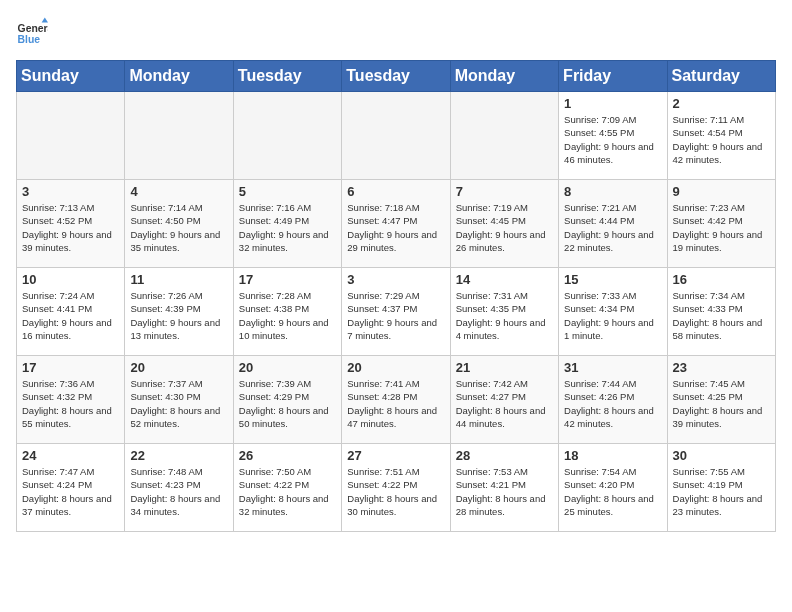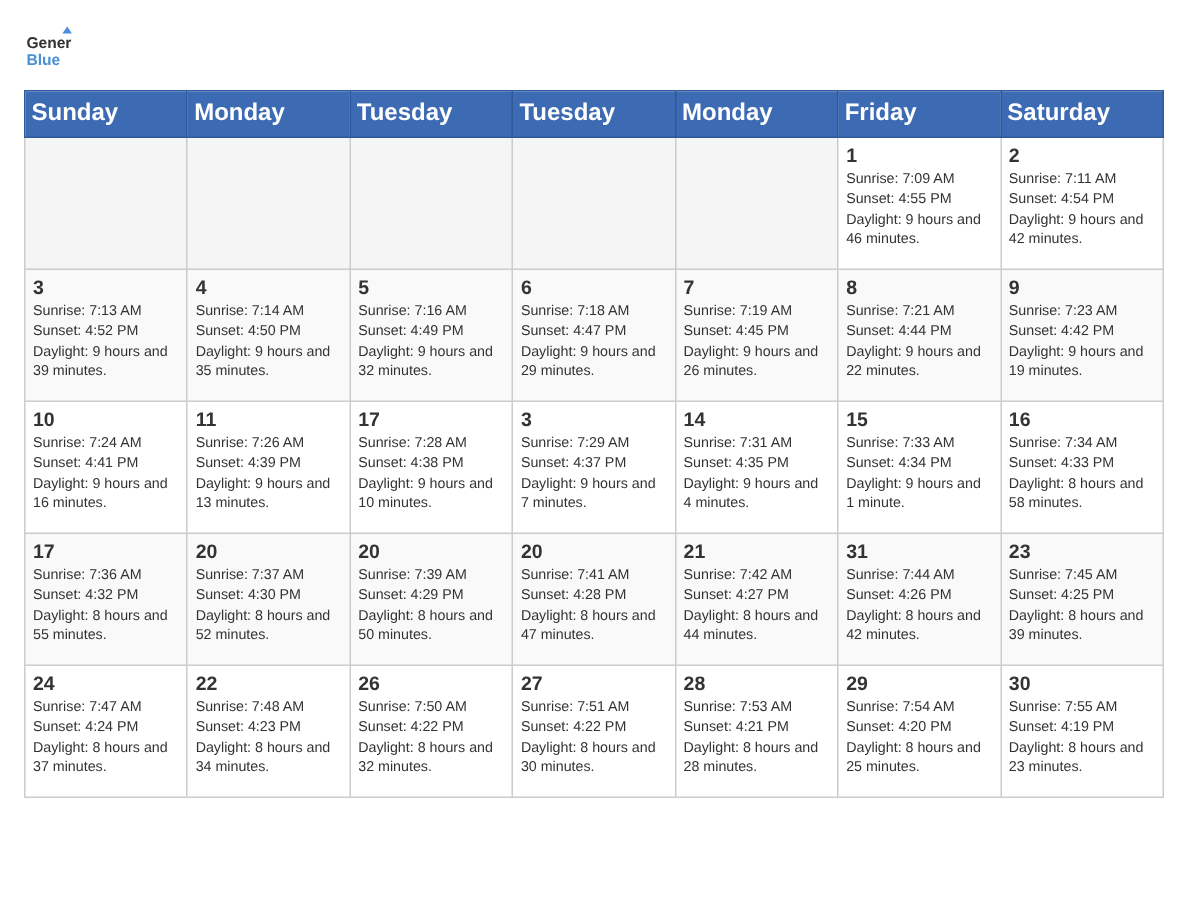--- a/index.html
+++ b/index.html
@@ -245,21 +245,21 @@
         </td>
         <td>
           <span class="day-number">27</span>
           <div class="day-info">Sunrise: 7:51 AM<br>Sunset: 4:22 PM<br>Daylight: 8 hours and 30 minutes.</div>
         </td>
         <td>
           <span class="day-number">28</span>
           <div class="day-info">Sunrise: 7:53 AM<br>Sunset: 4:21 PM<br>Daylight: 8 hours and 28 minutes.</div>
         </td>
         <td>
-          <span class="day-number">29</span>
+          <span class="day-number">18</span>
           <div class="day-info">Sunrise: 7:54 AM<br>Sunset: 4:20 PM<br>Daylight: 8 hours and 25 minutes.</div>
         </td>
         <td>
           <span class="day-number">30</span>
           <div class="day-info">Sunrise: 7:55 AM<br>Sunset: 4:19 PM<br>Daylight: 8 hours and 23 minutes.</div>
         </td>
       </tr>
     </tbody>
 </table>
 

